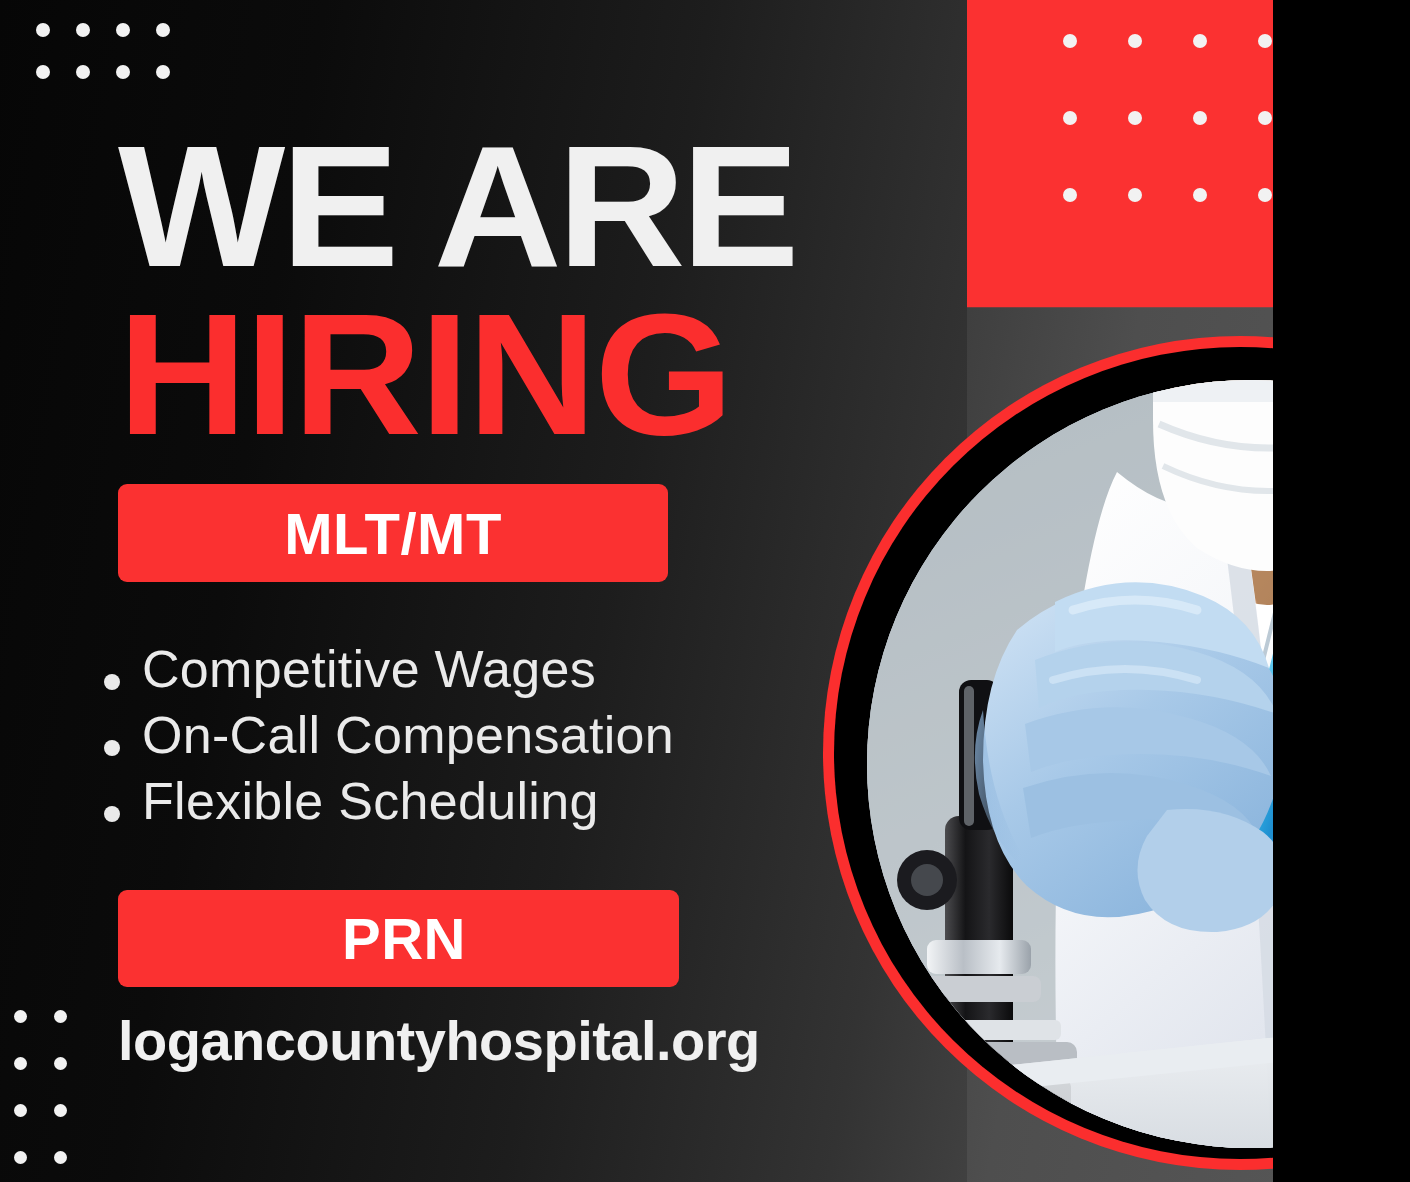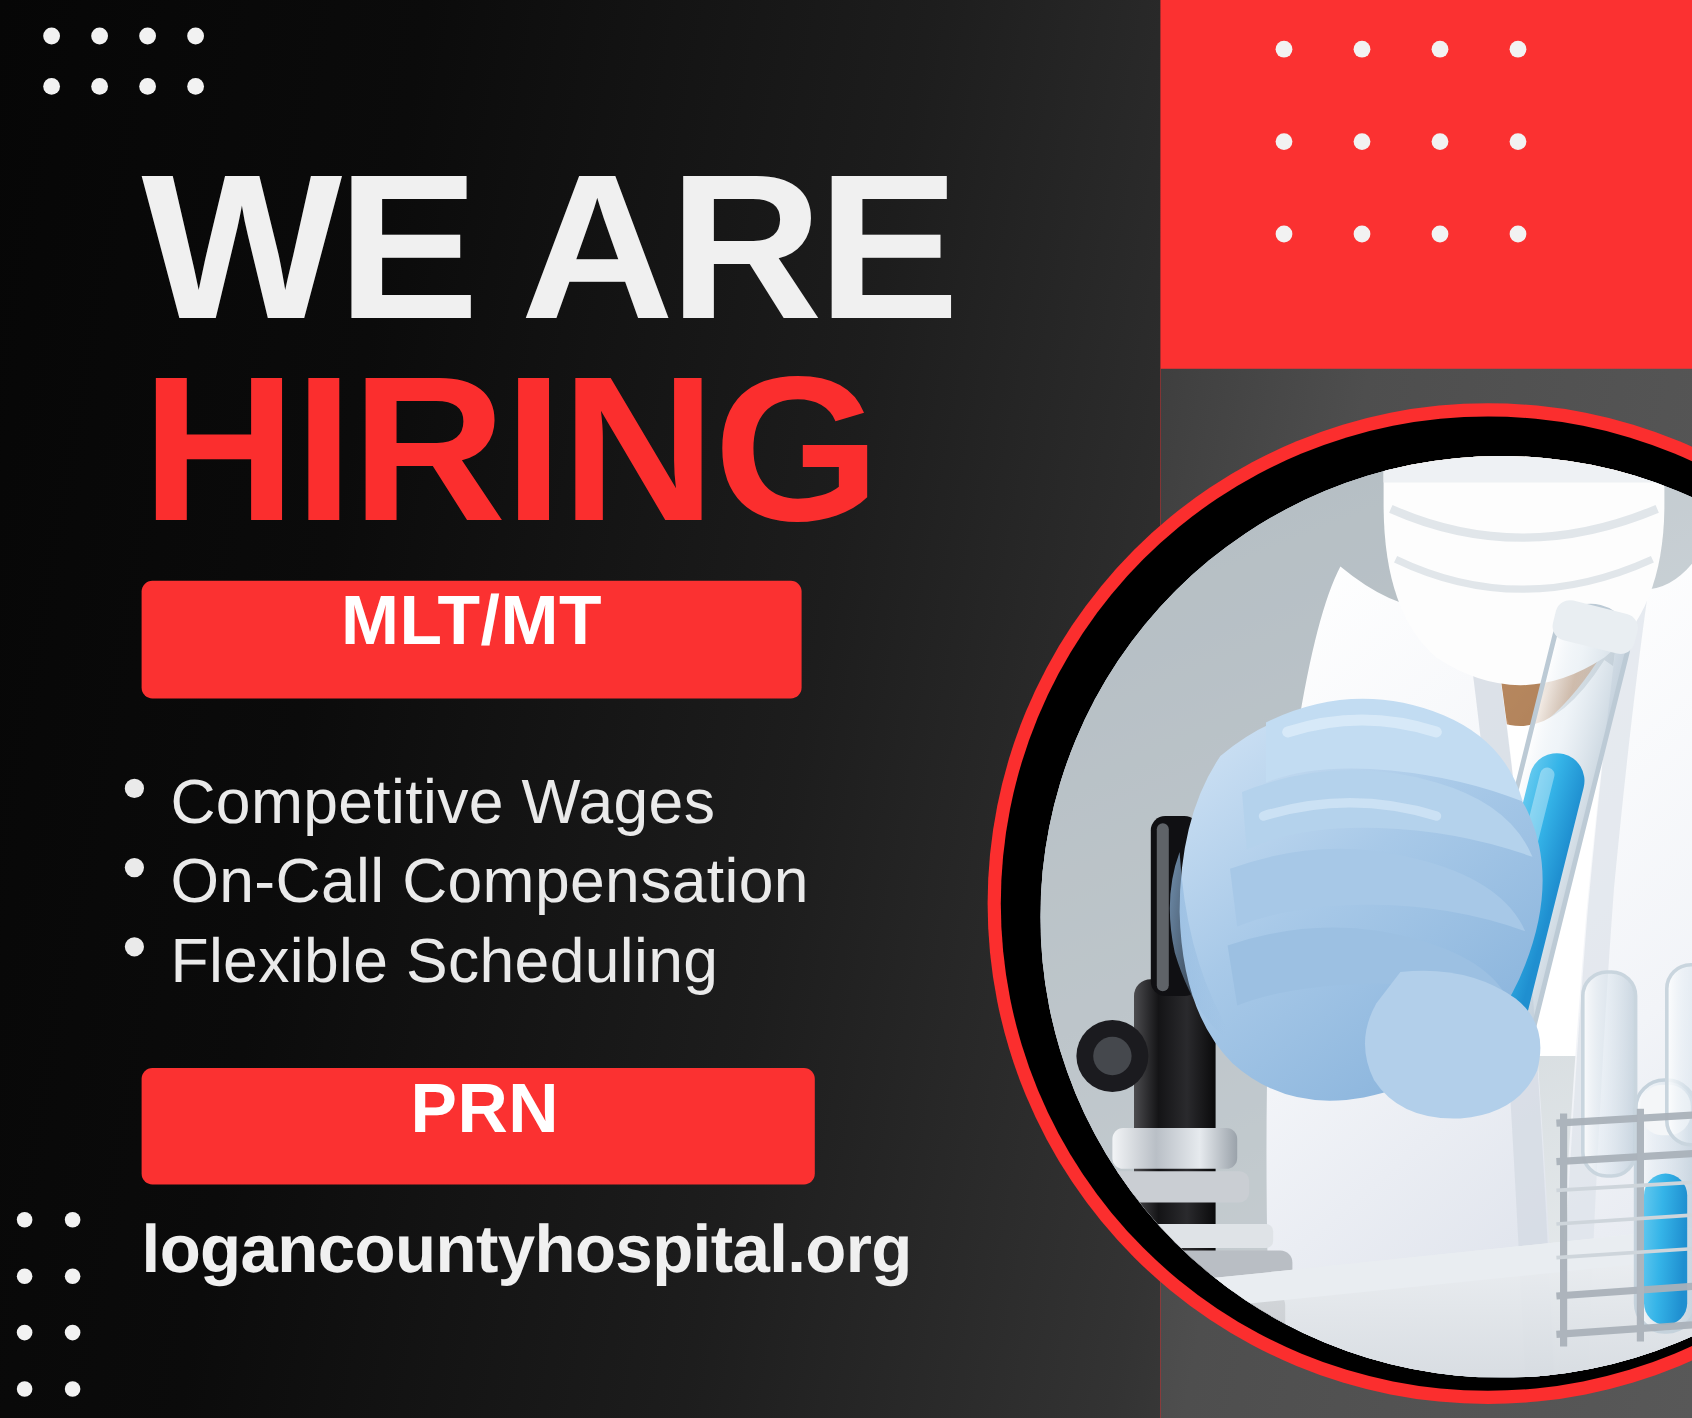--- a/index.html
+++ b/index.html
@@ -6,21 +6,21 @@
     margin: 0;
     padding: 0;
     background: #000;
   }
   body {
     font-family: "Liberation Sans", sans-serif;
   }
 
   .poster {
     position: relative;
-    width: 1410px;
+    width: 1273px;
     height: 1182px;
     overflow: hidden;
     background: linear-gradient(100deg, #060606 0%, #0b0b0b 22%, #1d1d1d 48%, #333333 70%, #4d4d4d 88%, #535353 100%);
   }
 
   
   .red-panel {
     position: absolute;
     top: 0;
     left: 967px;
@@ -85,21 +85,21 @@
     white-space: nowrap;
     margin-top: 18px;
   }
 
   
   .badge {
     position: absolute;
     background: #fb3131;
     border-radius: 9px;
     display: flex;
-    align-items: flex-start;
+    align-items: center;
     justify-content: center;
     color: #ffffff;
     font-family: "Liberation Sans", sans-serif;
     font-weight: 700;
   }
   .badge-role {
     left: 118px;
     top: 484px;
     width: 550px;
     height: 98px;
@@ -121,21 +121,21 @@
     position: absolute;
     left: 104px;
     top: 636px;
     list-style: none;
     margin: 0;
     padding: 0;
     width: 760px;
   }
   .benefits li {
     display: flex;
-    align-items: center;
+    align-items: flex-end;
     color: #eaeaea;
     font-family: "Liberation Sans", sans-serif;
     font-weight: 300;
     font-size: 52px;
     line-height: 66px;
     letter-spacing: 0.3px;
   }
   .benefits li .bullet {
     display: inline-block;
     width: 16px;

